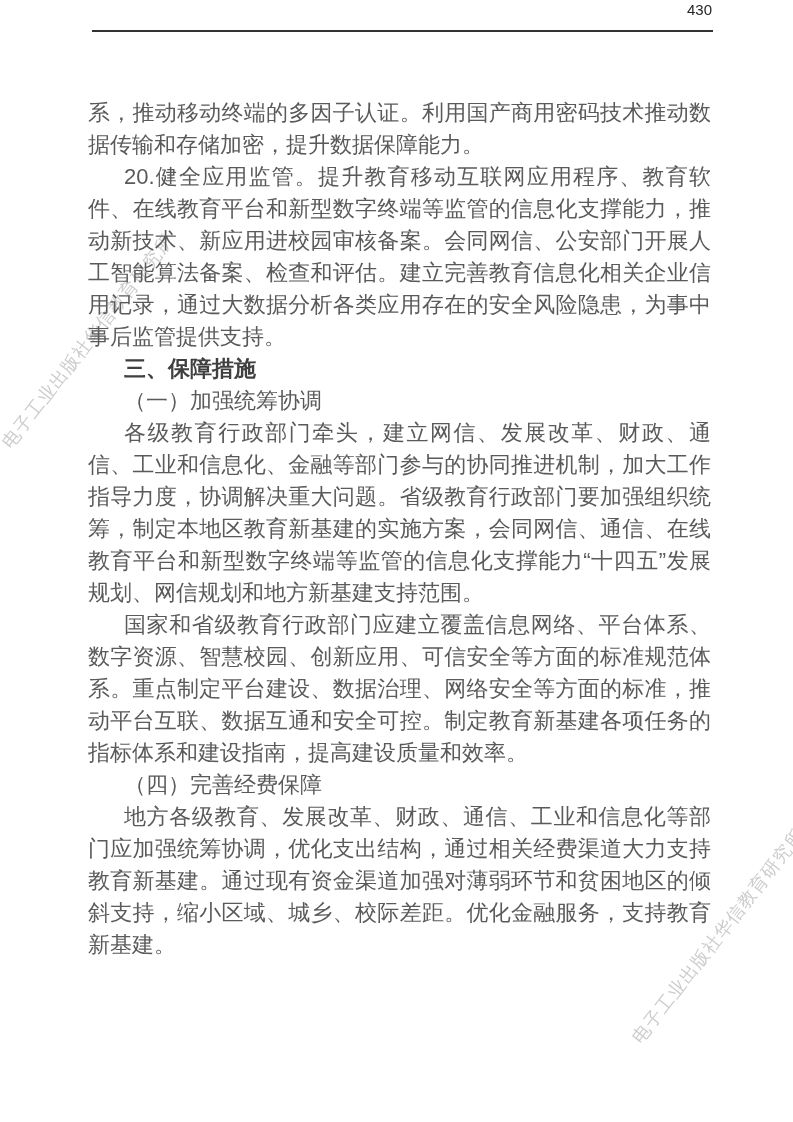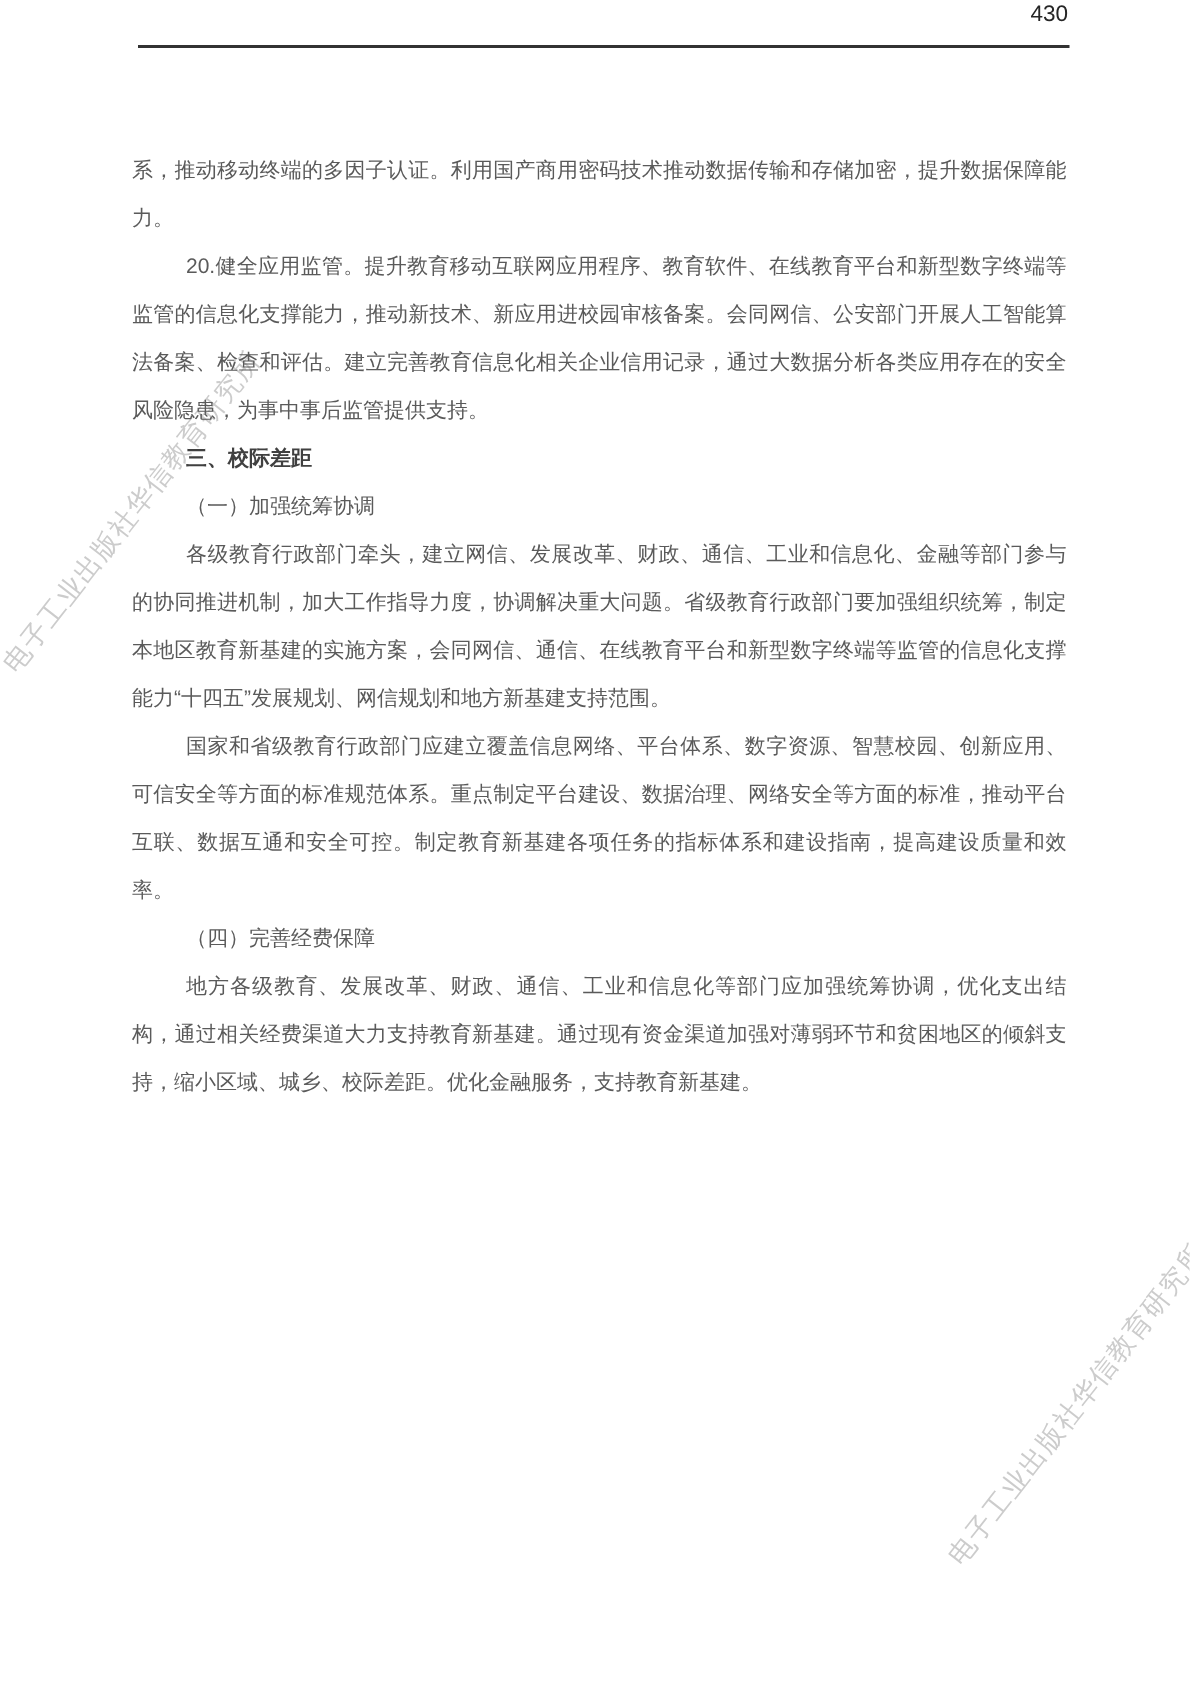--- a/index.html
+++ b/index.html
@@ -45,21 +45,21 @@
   }
   .wm-1 { left: 88px;  top: 341px; }
   .wm-2 { left: 718px; top: 936px; }
   
   .doc-body {
     position: absolute;
     top: 97px;
     left: 88px;
     width: 623px;
     z-index: 1;
-    font-size: 14px;
+    font-size: 22px;
     line-height: 32px;
     color: #5a5a5a;
     text-align: justify;
     text-justify: inter-character;
   }
   .doc-body p.para {
     margin: 0;
     padding: 0;
   }
   .doc-body p.indent {
@@ -75,19 +75,19 @@
 
 <div class="watermark wm-1">电子工业出版社华信教育研究所</div>
 <div class="watermark wm-2">电子工业出版社华信教育研究所</div>
 
 <div class="page-number">430</div>
 <div class="header-rule"></div>
 
 <div class="doc-body" id="doc-body">
     <p class="para">系，推动移动终端的多因子认证。利用国产商用密码技术推动数据传输和存储加密，提升数据保障能力。</p>
     <p class="para indent">20.健全应用监管。提升教育移动互联网应用程序、教育软件、在线教育平台和新型数字终端等监管的信息化支撑能力，推动新技术、新应用进校园审核备案。会同网信、公安部门开展人工智能算法备案、检查和评估。建立完善教育信息化相关企业信用记录，通过大数据分析各类应用存在的安全风险隐患，为事中事后监管提供支持。</p>
-    <p class="para indent heading">三、校际差距</p>
+    <p class="para indent heading">三、保障措施</p>
     <p class="para indent">（一）加强统筹协调</p>
     <p class="para indent">各级教育行政部门牵头，建立网信、发展改革、财政、通信、工业和信息化、金融等部门参与的协同推进机制，加大工作指导力度，协调解决重大问题。省级教育行政部门要加强组织统筹，制定本地区教育新基建的实施方案，会同网信、通信、在线教育平台和新型数字终端等监管的信息化支撑能力“十四五”发展规划、网信规划和地方新基建支持范围。</p>
     <p class="para indent">国家和省级教育行政部门应建立覆盖信息网络、平台体系、数字资源、智慧校园、创新应用、可信安全等方面的标准规范体系。重点制定平台建设、数据治理、网络安全等方面的标准，推动平台互联、数据互通和安全可控。制定教育新基建各项任务的指标体系和建设指南，提高建设质量和效率。</p>
     <p class="para indent">（四）完善经费保障</p>
     <p class="para indent">地方各级教育、发展改革、财政、通信、工业和信息化等部门应加强统筹协调，优化支出结构，通过相关经费渠道大力支持教育新基建。通过现有资金渠道加强对薄弱环节和贫困地区的倾斜支持，缩小区域、城乡、校际差距。优化金融服务，支持教育新基建。</p>
   </div>
 
 </body></html>

